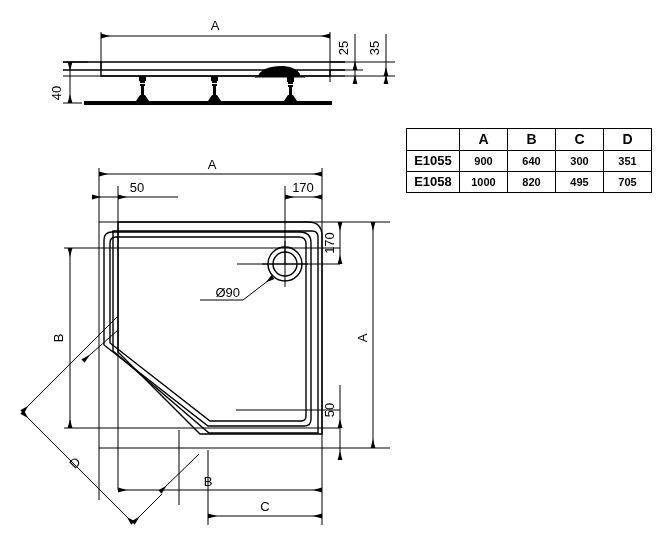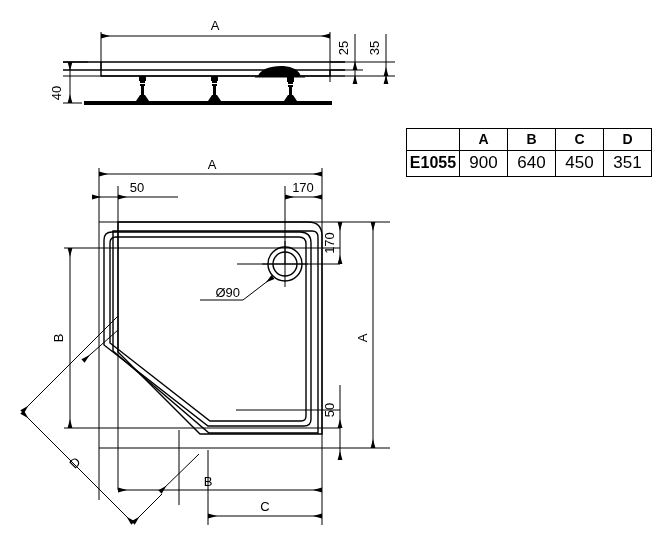--- a/index.html
+++ b/index.html
@@ -40,28 +40,28 @@
   #spec-table {
     position: absolute;
     left: 406px;
     top: 128px;
     border-collapse: collapse;
     background: #fff;
   }
   #spec-table td, #spec-table th {
     border: 1.4px solid #000;
     font-family: "Liberation Sans", sans-serif;
-    font-size: 17px;
+    font-size: 11px;
     text-align: center;
     padding: 2px 0 3px 0;
     color: #000;
-    font-weight: normal;
+    font-weight: bold;
   }
   #spec-table th.colh { font-weight: bold; font-size: 14px; }
-  #spec-table td.rowh { font-weight: bold; font-size: 16px; }
+  #spec-table td.rowh { font-weight: bold; font-size: 13px; }
   #spec-table .c0 { width: 52px; }
   #spec-table .cd { width: 47px; }
 </style>
 </head>
 <body>
 
 <div id="root">
 
   <svg id="drawing" viewBox="0 0 660 550">
     <defs>
@@ -214,19 +214,26 @@
         <th class="cd colh">B</th>
         <th class="cd colh">C</th>
         <th class="cd colh">D</th>
       </tr>
     </thead>
     <tbody>
       <tr>
         <td class="c0 rowh">E1055</td>
         <td class="cd">900</td>
         <td class="cd">640</td>
-        <td class="cd">450</td>
+        <td class="cd">300</td>
         <td class="cd">351</td>
+      </tr>
+      <tr>
+        <td class="c0 rowh">E1058</td>
+        <td class="cd">1000</td>
+        <td class="cd">820</td>
+        <td class="cd">495</td>
+        <td class="cd">705</td>
       </tr>
     </tbody>
   </table>
 
 </div>
 
 </body></html>

